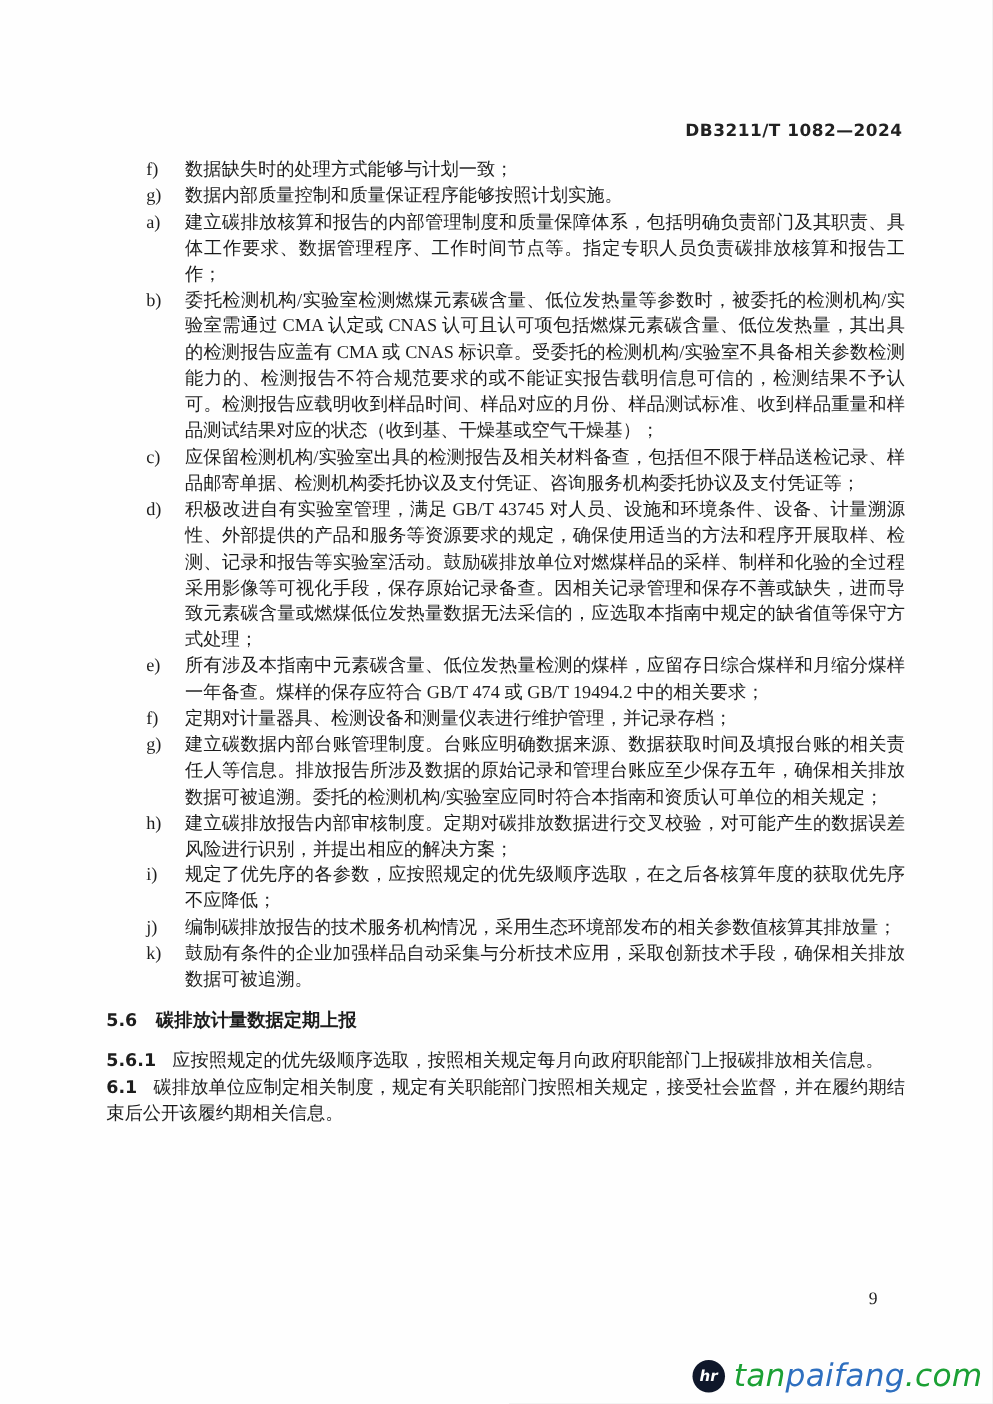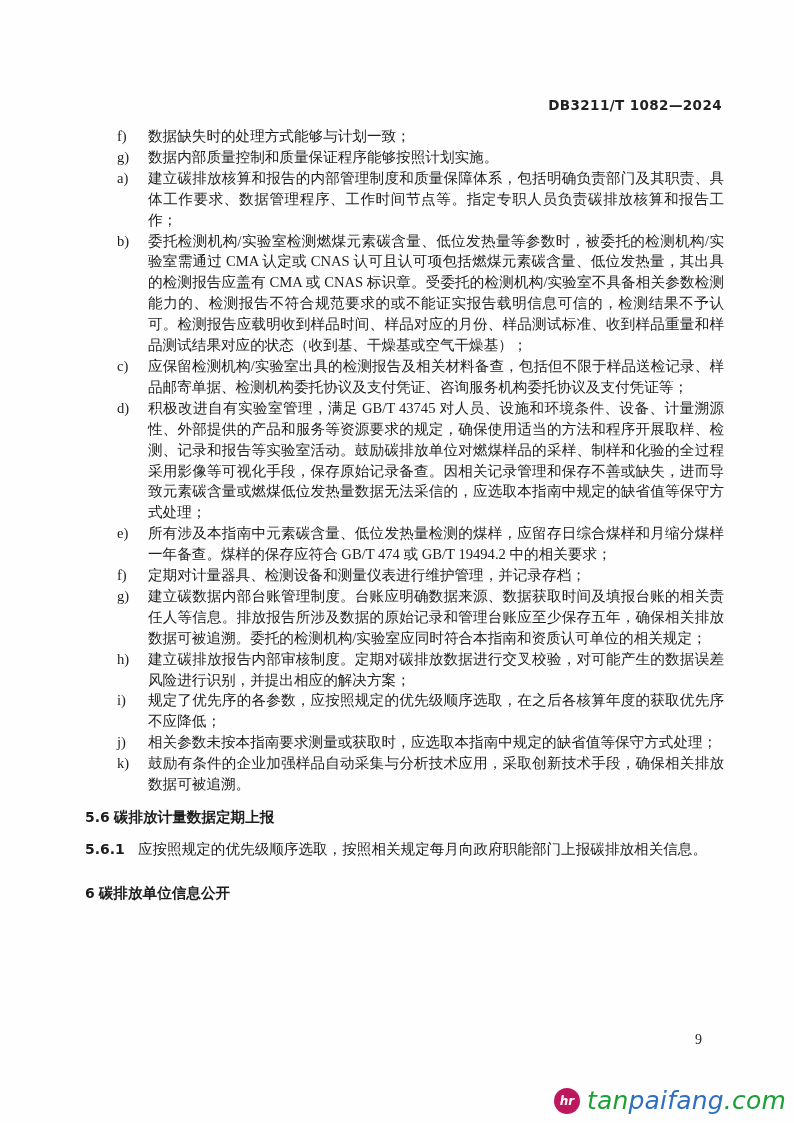--- a/index.html
+++ b/index.html
@@ -24,34 +24,34 @@
   .li-text { flex:1; text-align:justify; }
   .clause { text-align:justify; }
   .cnum {
     font-family:"DejaVu Sans","Liberation Sans",sans-serif;
     font-weight:bold; font-size:14px; margin-right:13px; white-space:nowrap;
   }
   .sec-heading {
     font-family:"DejaVu Sans","Liberation Sans",sans-serif;
     font-weight:bold; font-size:14.6px;
   }
-  .sec-heading .cnum { margin-right:4px; }
+  .sec-heading .cnum { margin-right:15px; }
   .h56 { margin-top:12px; margin-bottom:11px; }
   .h6  { margin-top:23px; margin-bottom:21px; }
   .page-number {
     position:absolute; top:1032px; right:92px;
     font-size:14px; color:#222;
   }
   .watermark {
     position:absolute; top:1086px; right:8px;
     display:flex; align-items:center; gap:7px;
   }
   .wm-icon {
     width:26px; height:26px; border-radius:50%;
-    background:#be185d; color:#ffffff;
+    background:#0f172a; color:#ffffff;
     font-family:"DejaVu Sans","Liberation Sans",sans-serif;
     font-weight:bold; font-style:italic; font-size:12px;
     display:flex; align-items:center; justify-content:center;
     line-height:1;
   }
   .wm-text {
     font-family:"DejaVu Sans","Liberation Sans",sans-serif;
     font-weight:normal; font-style:italic; font-size:25px; letter-spacing:0.2px;
   }
   .wm-green { color:#1ba034; }
@@ -107,39 +107,39 @@
     <div class="li">
       <span class="li-label">h)</span>
       <span class="li-text">建立碳排放报告内部审核制度。定期对碳排放数据进行交叉校验，对可能产生的数据误差风险进行识别，并提出相应的解决方案；</span>
     </div>
     <div class="li">
       <span class="li-label">i)</span>
       <span class="li-text">规定了优先序的各参数，应按照规定的优先级顺序选取，在之后各核算年度的获取优先序不应降低；</span>
     </div>
     <div class="li">
       <span class="li-label">j)</span>
-      <span class="li-text">相关参数未按本指南要求测量或获取时，应选取本指南中规定的缺省值等保守方式处理；</span>
+      <span class="li-text">编制碳排放报告的技术服务机构情况，采用生态环境部发布的相关参数值核算其排放量；</span>
     </div>
     <div class="li">
       <span class="li-label">k)</span>
       <span class="li-text">鼓励有条件的企业加强样品自动采集与分析技术应用，采取创新技术手段，确保相关排放数据可被追溯。</span>
     </div>
 
     <p class="sec-heading h56">
       <span class="cnum">5.6</span><span>碳排放计量数据定期上报</span>
     </p>
 
     <p class="clause">
       <span class="cnum">5.6.1</span><span>应按照规定的优先级顺序选取，按照相关规定每月向政府职能部门上报碳排放相关信息。</span>
     </p>
 
-    <p class="sec-heading h6">
-      <span class="cnum">6</span><span>碳排放单位信息公开</span>
+
+    <p class="clause">
+      <span class="cnum">6.1</span><span>碳排放单位应制定相关制度，规定有关职能部门按照相关规定，接受社会监督，并在履约期结束后公开该履约期相关信息。</span>
     </p>
-
 
   </div>
 
   <div class="page-number">9</div>
 
   <div class="watermark">
     <span class="wm-icon">hr</span>
     <span class="wm-text"><span class="wm-green">tan</span><span class="wm-blue">paifang</span><span class="wm-green">.com</span></span>
   </div>
 

